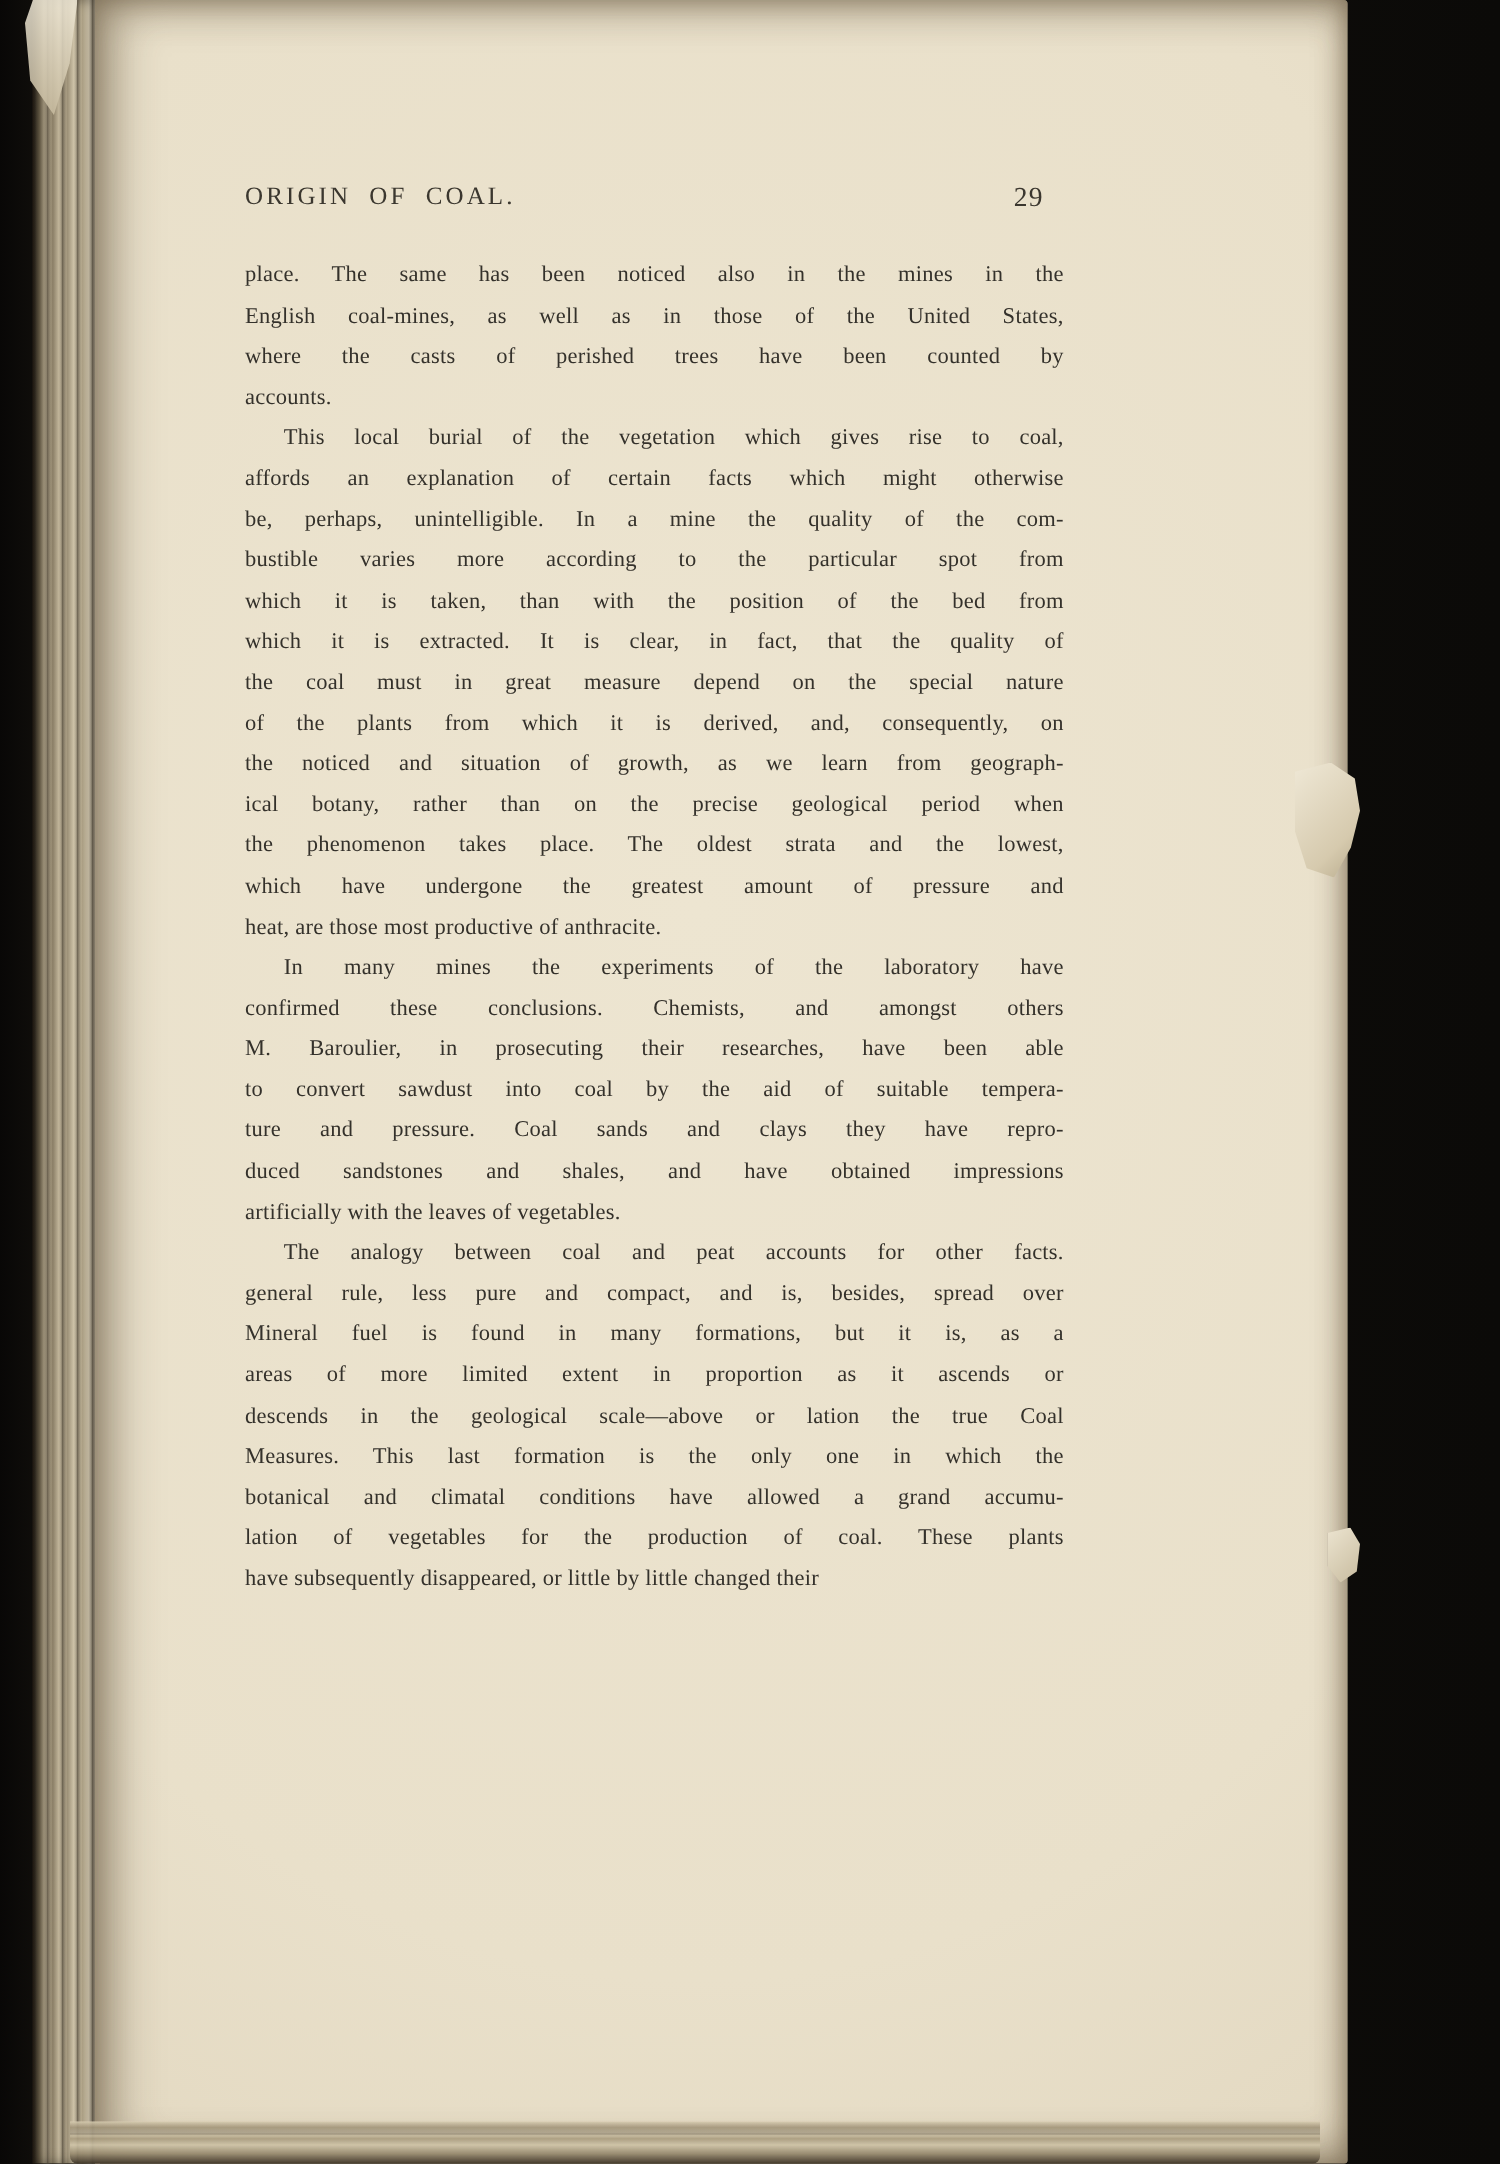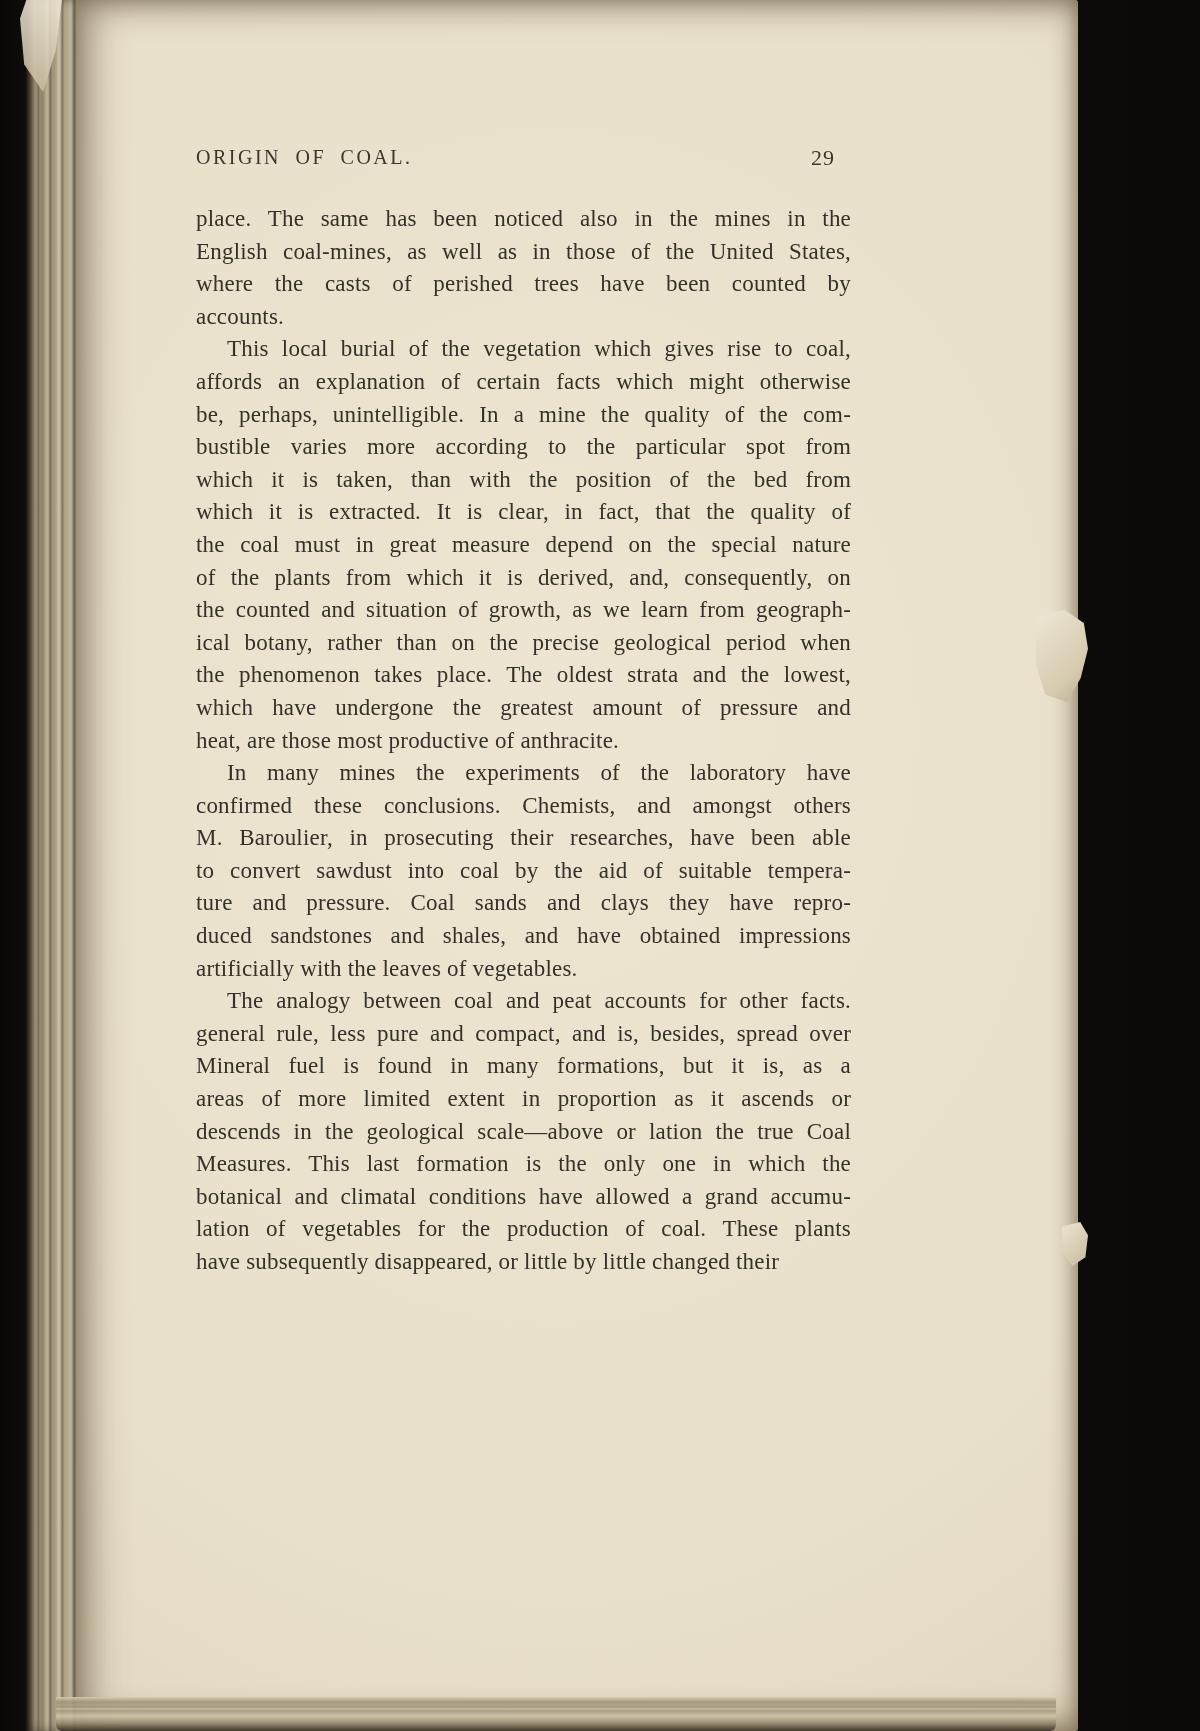--- a/index.html
+++ b/index.html
@@ -107,21 +107,21 @@
   .page-number {
     position: absolute;
     right: 16px;
     top: -1px;
     font-size: 22px;
     letter-spacing: 1px;
     color: #3b372f;
   }
   .body-text {
     margin-top: 27px;
-    font-size: 23px;
+    font-size: 18px;
     letter-spacing: 0.2px;
     color: #34312b;
   }
   .line {
     height: 32.6px;
     line-height: 32.6px;
     text-align: justify;
     text-align-last: justify;
     overflow: hidden;
   }
@@ -151,21 +151,21 @@
           <div class="line">where the casts of perished trees have been counted by</div>
           <div class="line last">accounts.</div>
           <div class="line indent">This local burial of the vegetation which gives rise to coal,</div>
           <div class="line">affords an explanation of certain facts which might otherwise</div>
           <div class="line">be, perhaps, unintelligible.  In a mine the quality of the com-</div>
           <div class="line">bustible varies more according to the particular spot from</div>
           <div class="line">which it is taken, than with the position of the bed from</div>
           <div class="line">which it is extracted.  It is clear, in fact, that the quality of</div>
           <div class="line">the coal must in great measure depend on the special nature</div>
           <div class="line">of the plants from which it is derived, and, consequently, on</div>
-          <div class="line">the counted and situation of growth, as we learn from geograph-</div>
+          <div class="line">the noticed and situation of growth, as we learn from geograph-</div>
           <div class="line">ical botany, rather than on the precise geological period when</div>
           <div class="line">the phenomenon takes place.  The oldest strata and the lowest,</div>
           <div class="line">which have undergone the greatest amount of pressure and</div>
           <div class="line last">heat, are those most productive of anthracite.</div>
           <div class="line indent">In many mines the experiments of the laboratory have</div>
           <div class="line">confirmed these conclusions.  Chemists, and amongst others</div>
           <div class="line">M. Baroulier, in prosecuting their researches, have been able</div>
           <div class="line">to convert sawdust into coal by the aid of suitable tempera-</div>
           <div class="line">ture and pressure.  Coal sands and clays they have repro-</div>
           <div class="line">duced sandstones and shales, and have obtained impressions</div>

